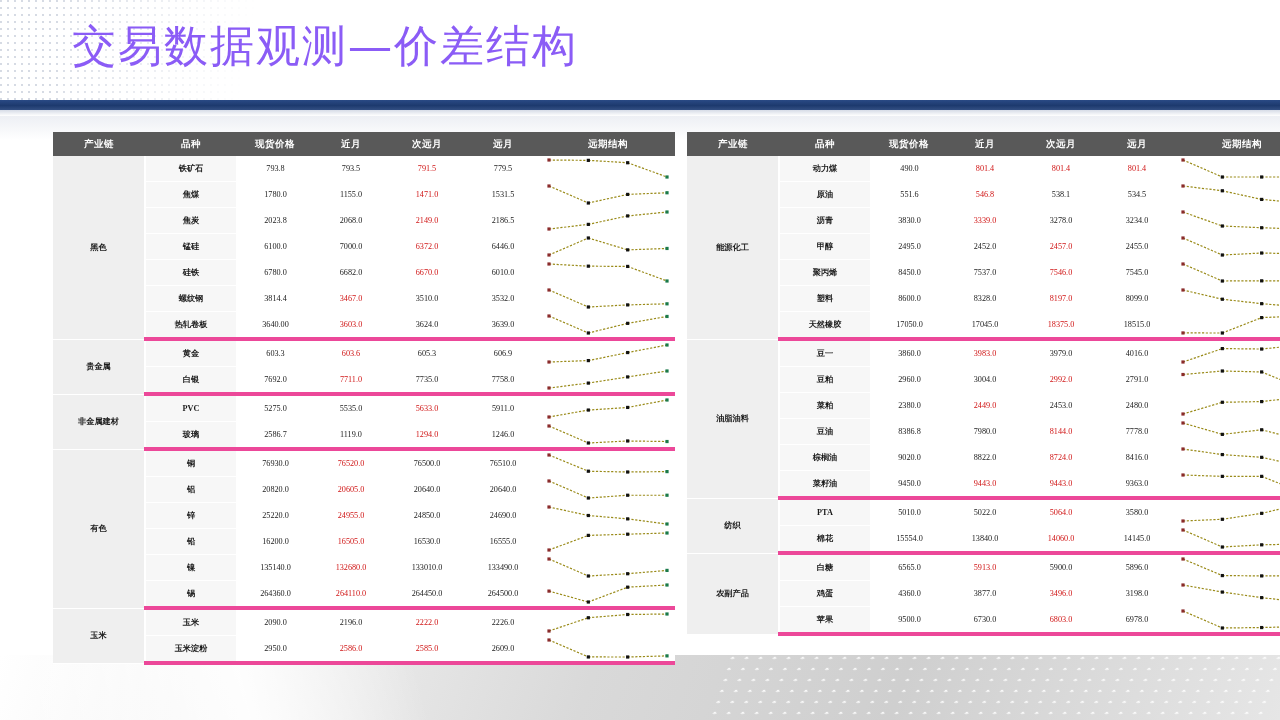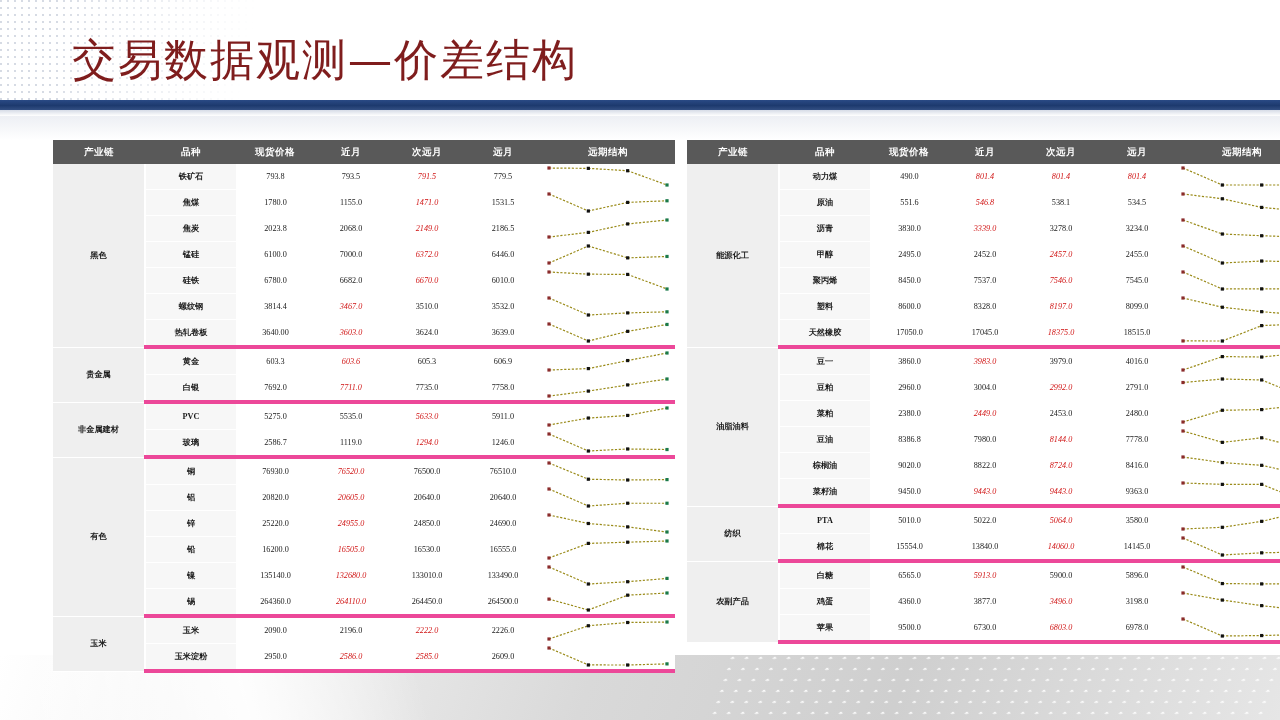--- a/index.html
+++ b/index.html
@@ -51,29 +51,29 @@
     position:absolute; left:0; top:655px; width:700px; height:65px;
     background:linear-gradient(75deg, rgba(255,255,255,0) 0%, rgba(255,255,255,.9) 35%, rgba(255,255,255,0) 60%);
   }
   .bg-top-sheen{
     position:absolute; left:0; top:116px; width:1280px; height:24px;
     background:linear-gradient(180deg, rgba(222,226,235,.55), rgba(255,255,255,0));
   }
 
   
   #page-title{
-    position:absolute; left:72px; top:34px;
+    position:absolute; left:72px; top:20px;
     font-family:"DejaVu Serif","Liberation Serif",serif;
     font-size:44px; line-height:52px; letter-spacing:2px;
-    color:#7f1d1d; white-space:nowrap;
+    color:#8b5cf6; white-space:nowrap;
     font-weight:400;
   }
 
   
-  .table-wrap{ position:absolute; top:140px;padding-left:41px; }
+  .table-wrap{ position:absolute; top:132px;padding-left:41px; }
   #left-table-wrap { left:12px;  width:622px; }
   #right-table-wrap{ left:646px; width:622px; }
 
   table.data{
     width:100%; border-collapse:collapse; table-layout:fixed;
     font-size:8.5px; color:#1a1a1a;
   }
   table.data th{
     background:#595959; color:#ffffff;
     font-size:9.5px; font-weight:bold;
@@ -93,21 +93,21 @@
     font-family:"Liberation Sans","DejaVu Sans",sans-serif;
     margin-top:40px;
   }
   td.name{
     background:#f7f7f7; font-weight:bold; font-size:9px;
     border-right:2px solid #ffffff;
     font-family:"Liberation Sans","DejaVu Sans",sans-serif;
     margin-left:20px;
   }
   td.num{ background:#ffffff; }
-  td.num.hl{ color:#d01414;font-style:italic; }
+  td.num.hl{ color:#d01414; }
   td.spark{ background:#ffffff; padding:0; }
   tr.group-end td{ border-bottom:4px solid #ec4899; }
 
   
   col.c-chain{ width:92px; }
   col.c-name { width:92px; }
   col.c-spot { width:76px; }
   col.c-near { width:76px; }
   col.c-mid  { width:76px; }
   col.c-far  { width:76px; }

